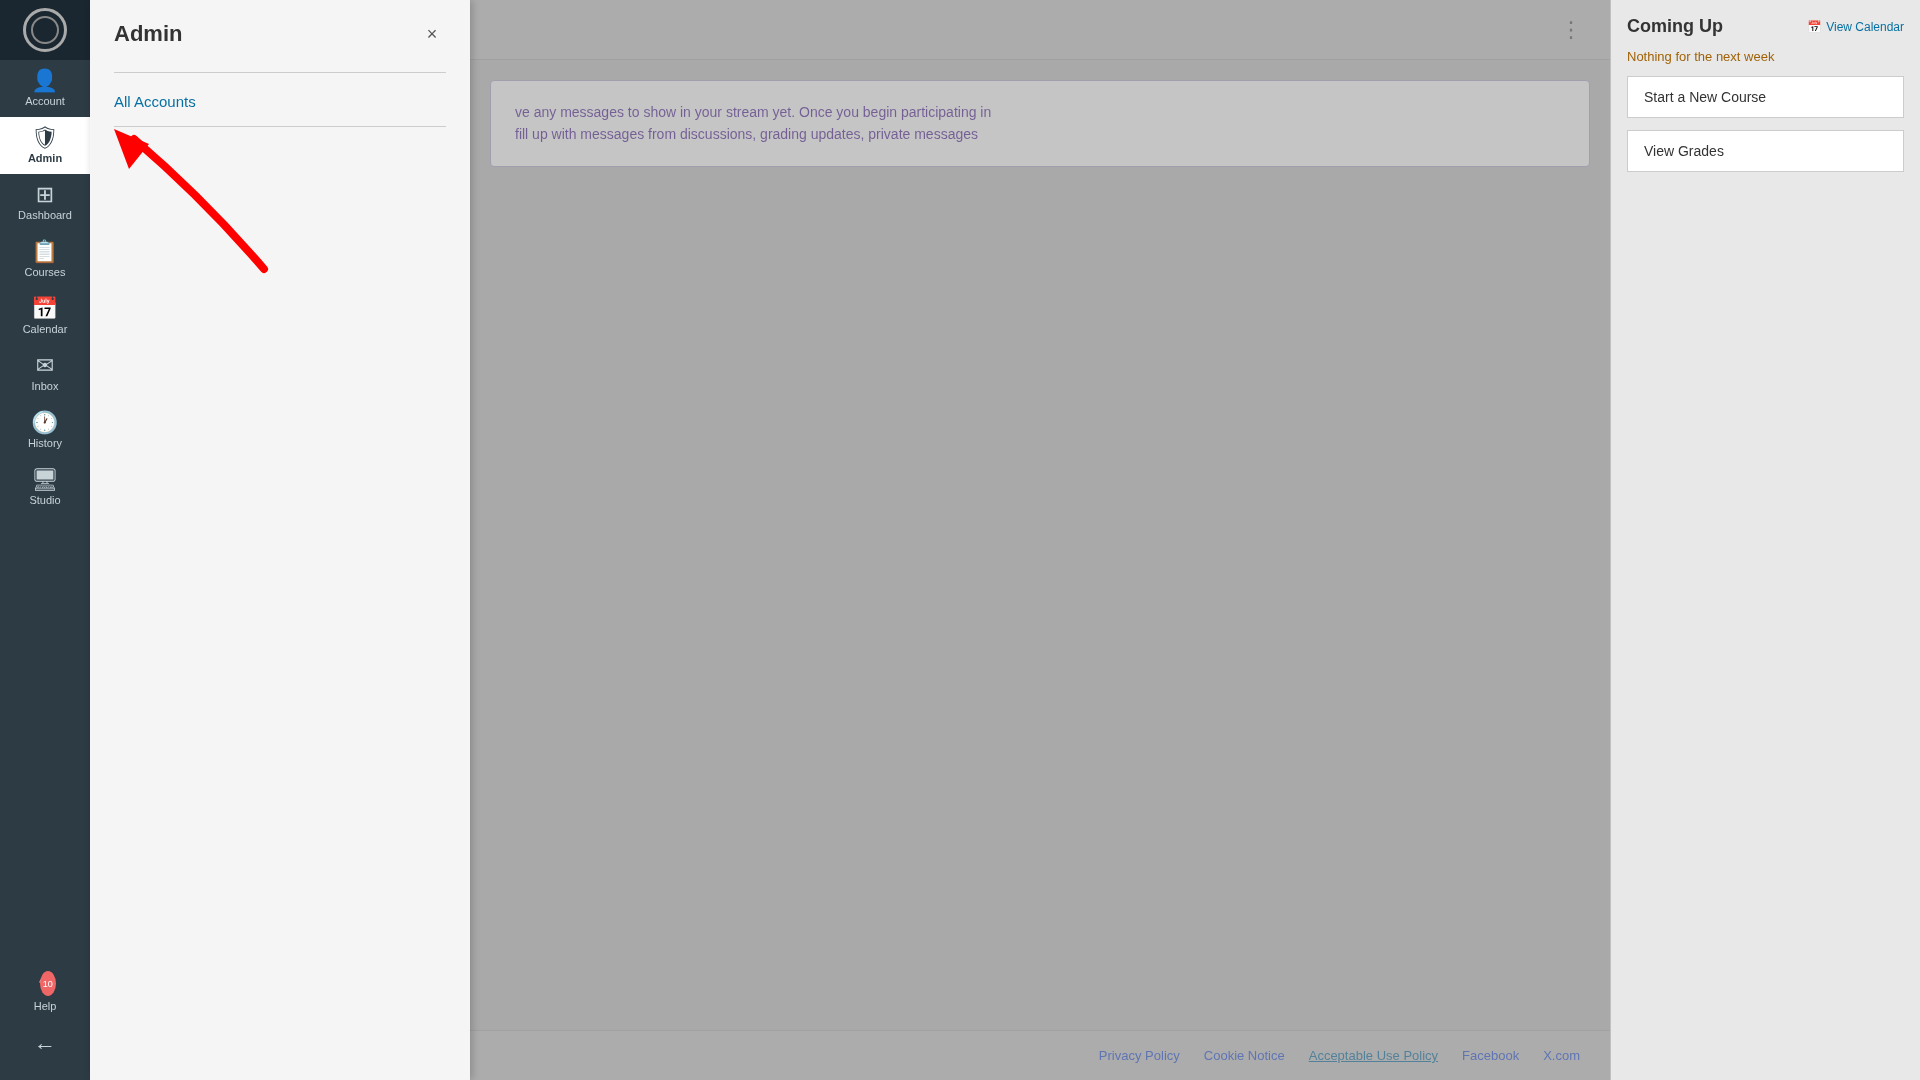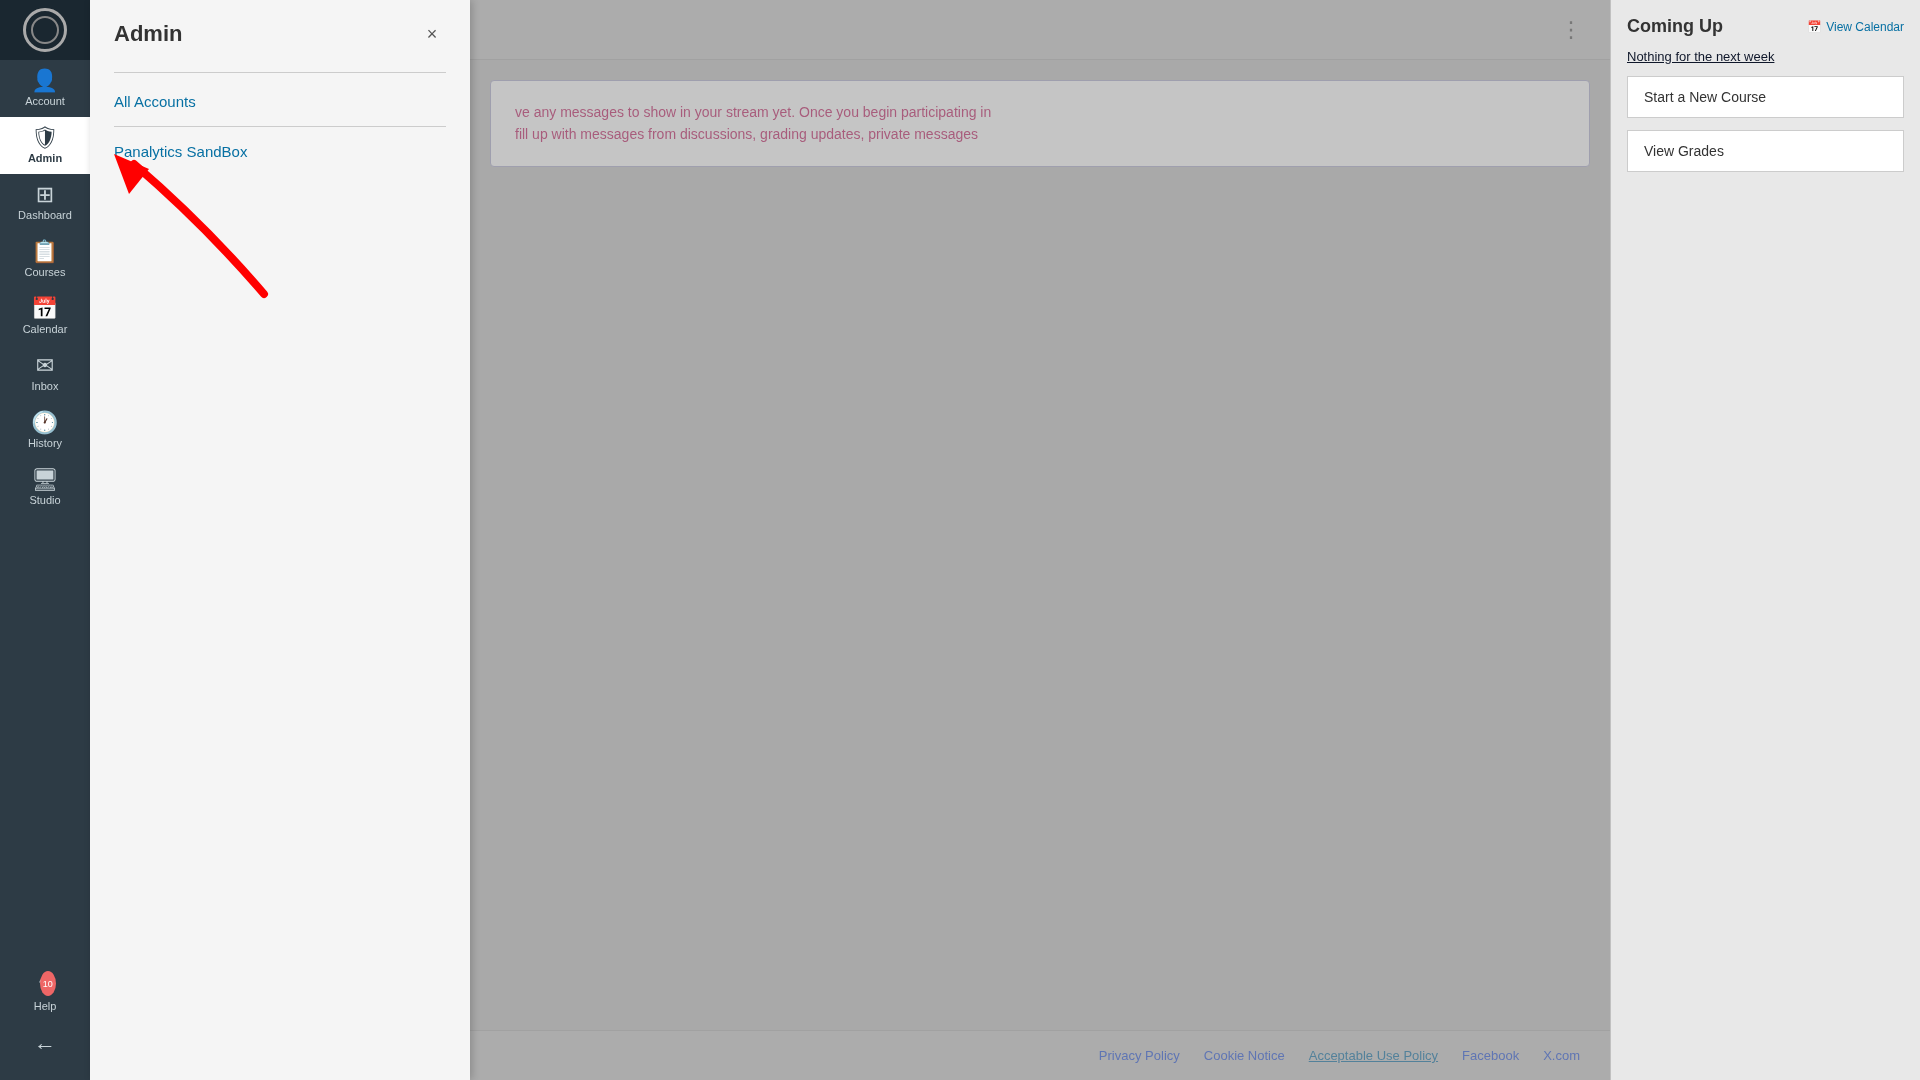--- a/index.html
+++ b/index.html
@@ -179,21 +179,21 @@
     .main-content {
       flex: 1;
       padding: 20px;
       position: relative;
     }
     .stream-box {
       background: white;
       border: 1px solid #aac;
       border-radius: 4px;
       padding: 20px 24px;
-      color: #be185d;
+      color: #4c1d95;
       font-size: 14px;
       line-height: 1.6;
       margin-bottom: 16px;
     }
     .main-footer {
       height: 50px;
       background: #c8c8c8;
       border-top: 1px solid #b0b0b0;
       display: flex;
       align-items: center;
@@ -235,22 +235,21 @@
       color: #0770a3;
       font-size: 12px;
       cursor: pointer;
       display: flex;
       align-items: center;
       gap: 4px;
       text-decoration: none;
     }
     .nothing-text {
       font-size: 13px;
-      color: #0f172a;
-      text-decoration: underline;
+      color: #a16207;
     }
     .action-btn {
       background: white;
       border: 1px solid #ccc;
       border-radius: 0;
       padding: 12px 16px;
       font-size: 14px;
       color: #333;
       cursor: pointer;
       text-align: left;
@@ -331,21 +330,20 @@
 </nav>
 
 <div class="admin-panel">
   <div class="admin-panel-header">
     <span class="admin-panel-title">Admin</span>
     <div class="close-btn">×</div>
   </div>
   <hr class="admin-divider">
   <a class="admin-link">All Accounts</a>
   <hr class="admin-divider2">
-  <a class="admin-link">Panalytics SandBox</a>
 
   <div style="position:relative; margin-top: 10px;">
     <svg width="200" height="160" viewBox="0 0 200 160" style="position:absolute; top:-30px; left:-30px;">
 
       <path d="M 180 150 Q 120 80 50 20" stroke="red" stroke-width="8" fill="none" stroke-linecap="round"></path>
 
       <polygon points="30,10 65,25 45,50" fill="red"></polygon>
     </svg>
   </div>
 </div>

